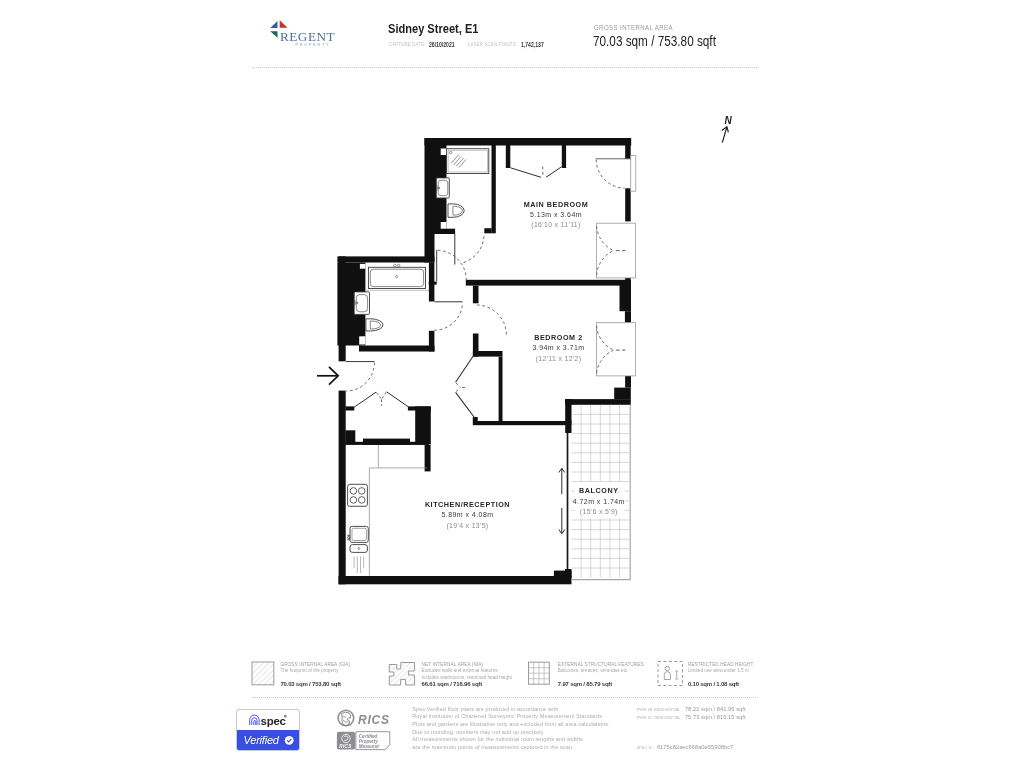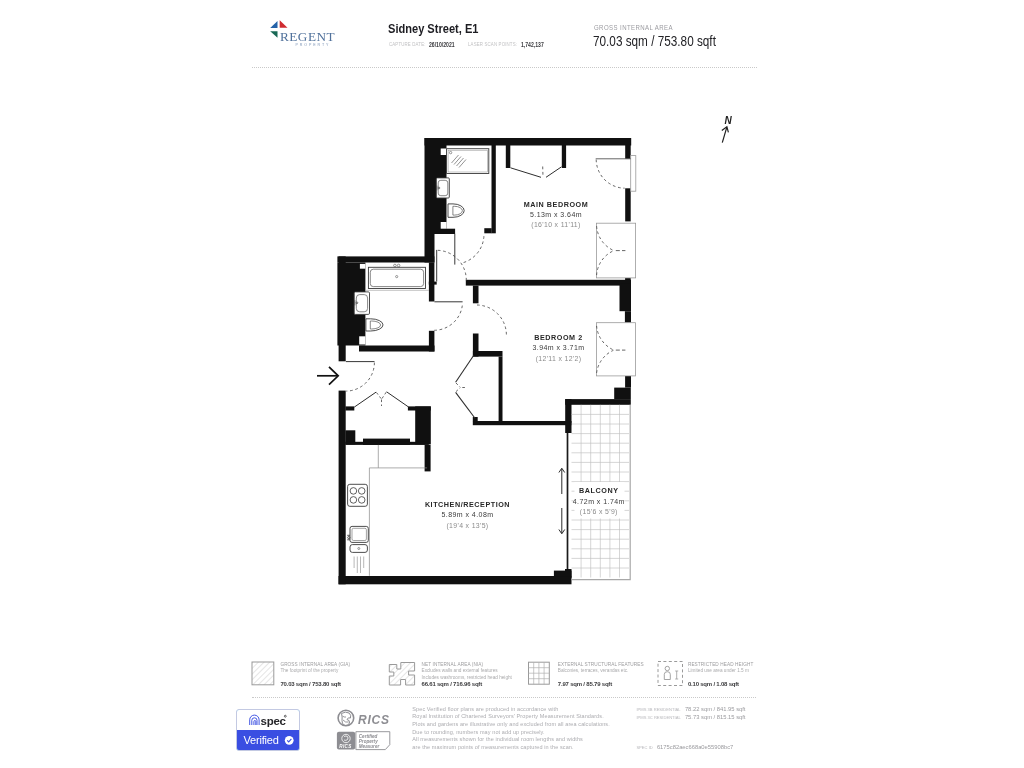--- a/index.html
+++ b/index.html
@@ -408,21 +408,21 @@
 
       <g stroke="#3a4ee2" stroke-width="0.95" fill="none">
         <path d="M12.7 15 V9.8 a4.7 4.7 0 0 1 9.4 0 V15"></path>
         <path d="M14.8 15 V10.4 a2.6 2.6 0 0 1 5.2 0 V15"></path>
         <path d="M16.9 15 V11.5 a0.95 0.95 0 0 1 1.9 0 V15"></path>
       </g>
       <text x="23.6" y="15.2" font-family="Liberation Sans, sans-serif" font-size="11.5" letter-spacing="-0.3" font-weight="bold" fill="#26262a">spec</text>
       <circle cx="48.3" cy="6.2" r="0.95" fill="none" stroke="#26262a" stroke-width="0.7"></circle>
     </svg>
   </div>
-  <div style="position:absolute;left:0;top:20.1px;width:100%;height:20.3px;background:#3a4ee2;">
+  <div style="position:absolute;left:0;top:20.1px;width:100%;height:20.3px;background:#3a4ee2;font-style:italic;">
     <svg width="62" height="21" viewBox="0 0 62 21" style="position:absolute;left:0;top:0;">
       <text x="6.5" y="14.4" font-family="Liberation Sans, sans-serif" font-size="11" letter-spacing="-0.2" fill="#ffffff">Verified</text>
       <circle cx="52.2" cy="10.3" r="4.4" fill="#ffffff"></circle>
       <path d="M50.2 10.3 l1.5 1.6 l2.7 -3" stroke="#3a4ee2" stroke-width="1.1" fill="none"></path>
     </svg>
   </div>
 </div>
 
 <div class="abs" style="left:330px;top:704px;font-style:italic;">
 <svg width="70" height="56" viewBox="0 0 70 56">

